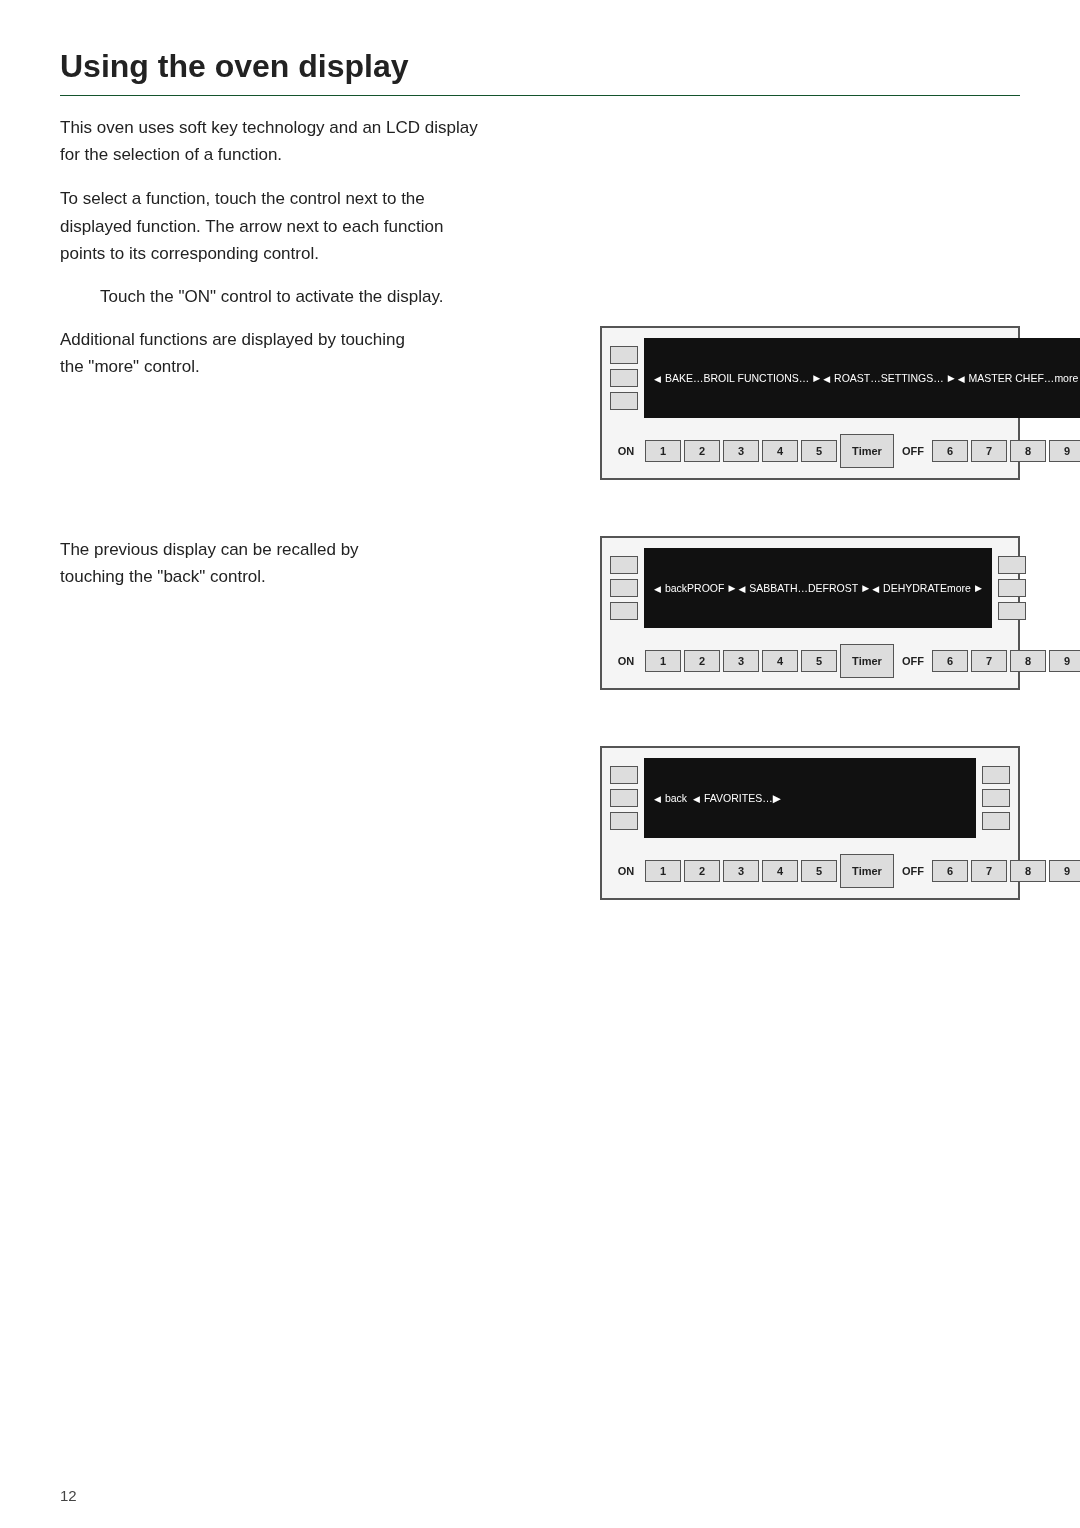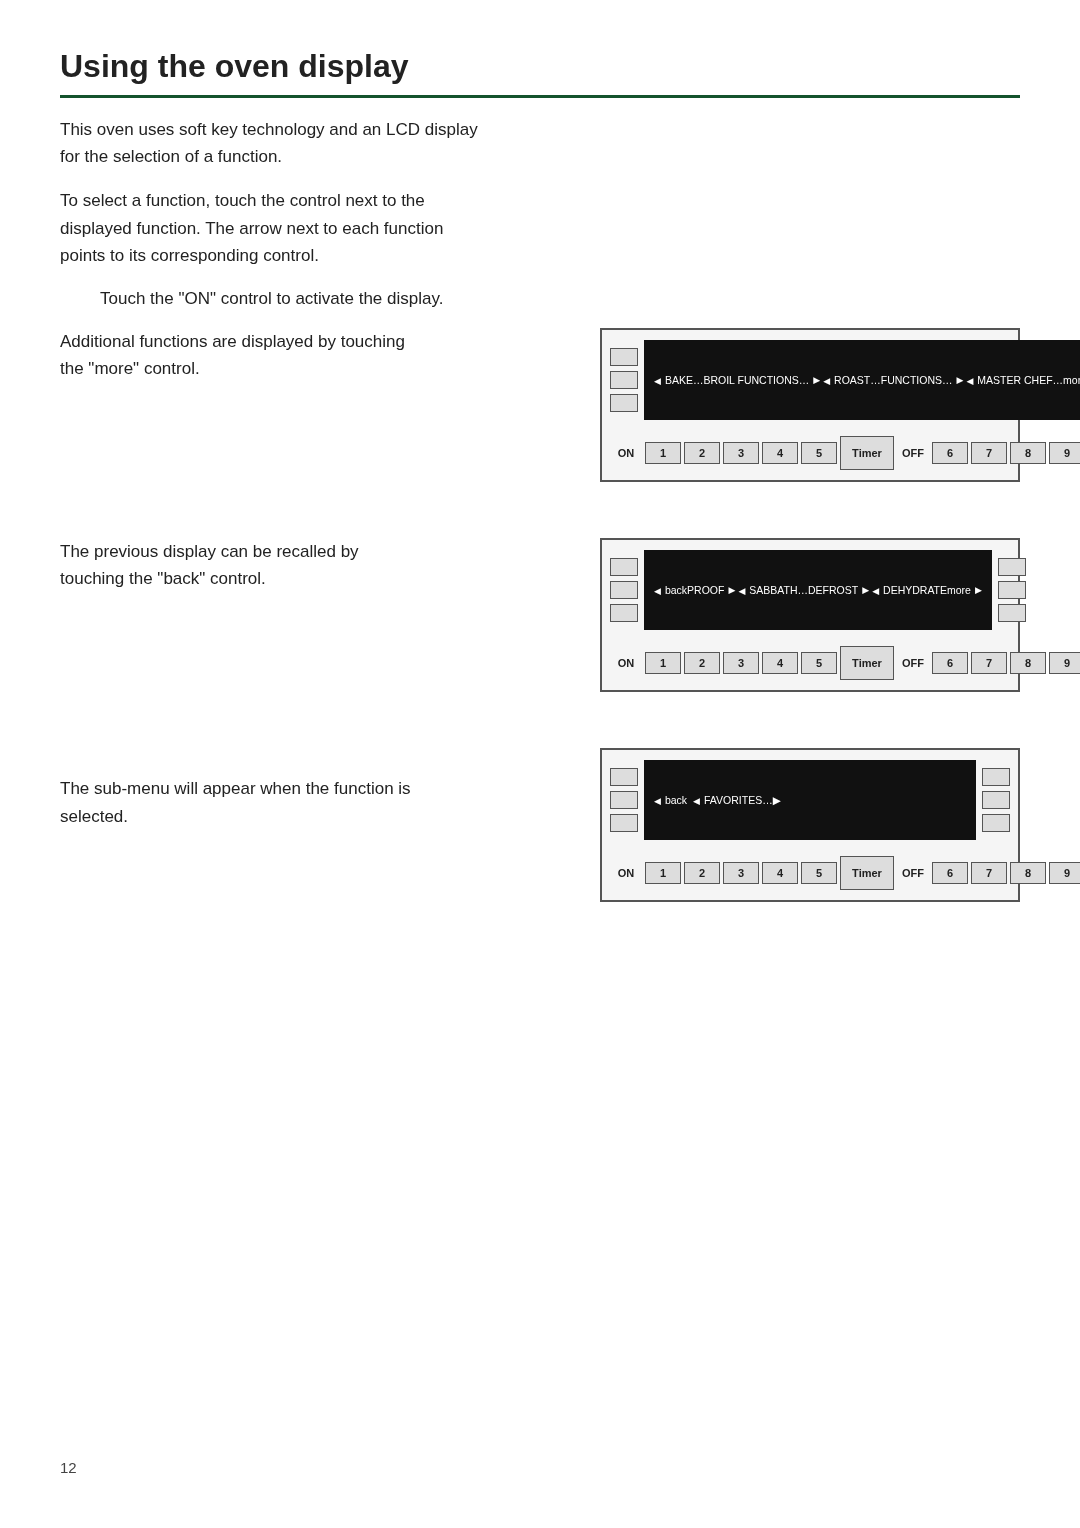--- a/index.html
+++ b/index.html
@@ -10,21 +10,21 @@
       min-height: 1528px;
       padding: 48px 60px 48px 60px;
       color: #222;
     }
 
     h1 {
       font-size: 32px;
       font-weight: bold;
       margin-bottom: 18px;
       padding-bottom: 10px;
-      border-bottom: 3px solid #14532d;
+      border-bottom: 1px solid #14532d;
     }
 
     .intro-text {
       font-size: 17px;
       line-height: 1.6;
       margin-bottom: 16px;
       max-width: 420px;
       margin-top: 17px;
     }
 
@@ -178,21 +178,21 @@
       background: #ddd;
       display: flex;
       align-items: center;
       justify-content: center;
       font-size: 11px;
       font-weight: bold;
     }
 
     .page-num {
       position: fixed;
-      bottom: 52px;
+      bottom: 24px;
       left: 60px;
       font-size: 15px;
       color: #444;
     }
 
     
     .panel-main {
       display: flex;
       flex-direction: column;
       gap: 6px;
@@ -238,21 +238,21 @@
                   <span class="arrow-left"></span>
                   <span>BAKE…</span>
                 </span>
               <span class="right arrow-right">BROIL FUNCTIONS…</span>
             </div>
             <div class="display-row">
               <span class="left">
                   <span class="arrow-left"></span>
                   <span>ROAST…</span>
                 </span>
-              <span class="right arrow-right">FUNCTIONS…</span>
+              <span class="right arrow-right">SETTINGS…</span>
             </div>
             <div class="display-row">
               <span class="left">
                   <span class="arrow-left"></span>
                   <span>MASTER CHEF…</span>
                 </span>
               <span class="right arrow-right">more</span>
             </div>
           </div>
 
@@ -351,21 +351,20 @@
           </div>
         </div>
       </div>
     </div>
   </div>
 </div>
 
 <div class="section">
   <div class="section-text">
     <br>
-    <p>The sub-menu will appear when the function is selected.</p>
   </div>
   <div class="section-diagram">
     <div class="oven-panel">
       <div class="panel-main">
         <div class="panel-top">
           <div class="soft-keys-left">
             <div class="soft-key"></div>
             <div class="soft-key"></div>
             <div class="soft-key"></div>
           </div>

